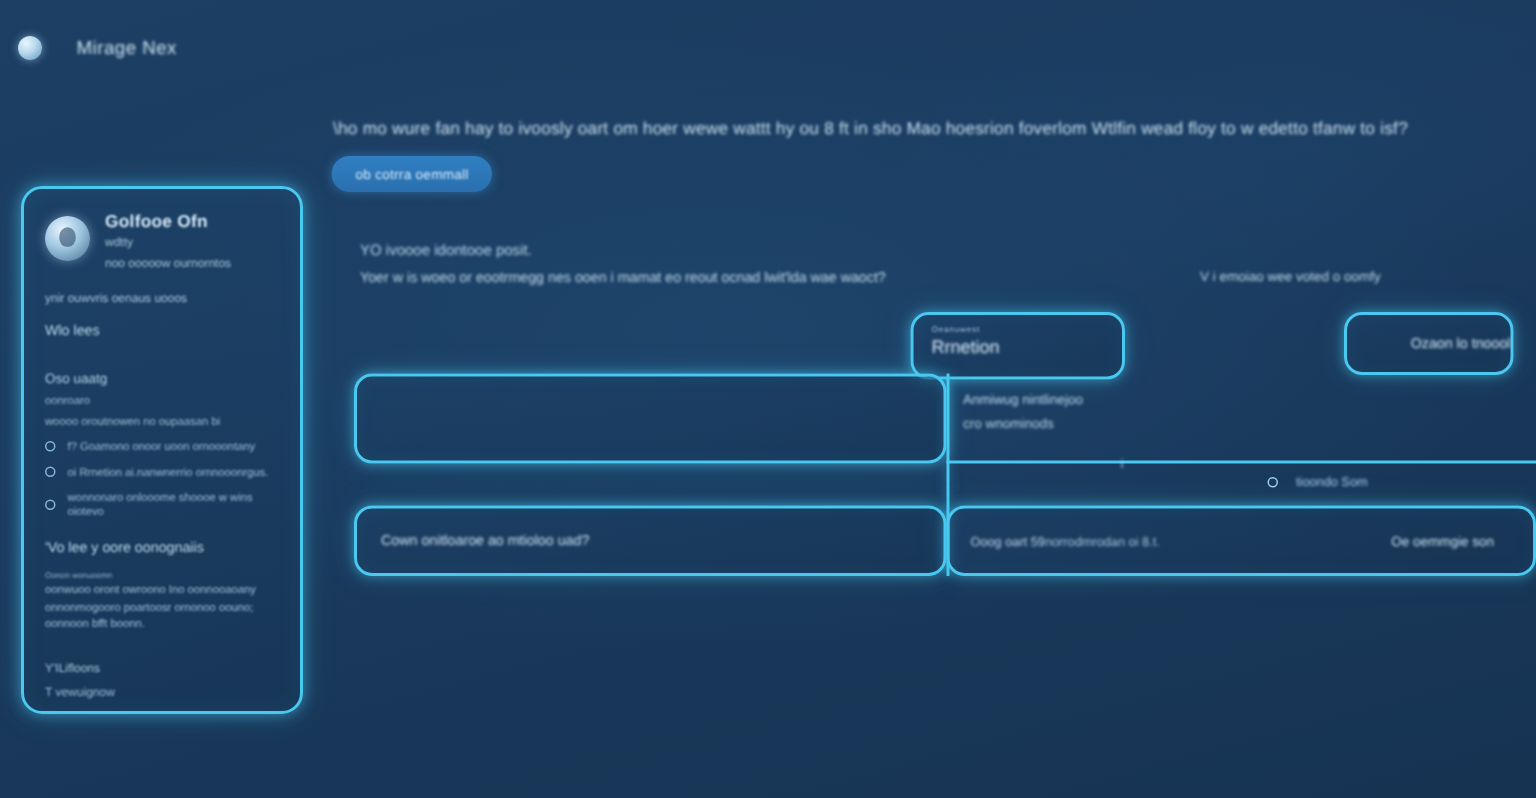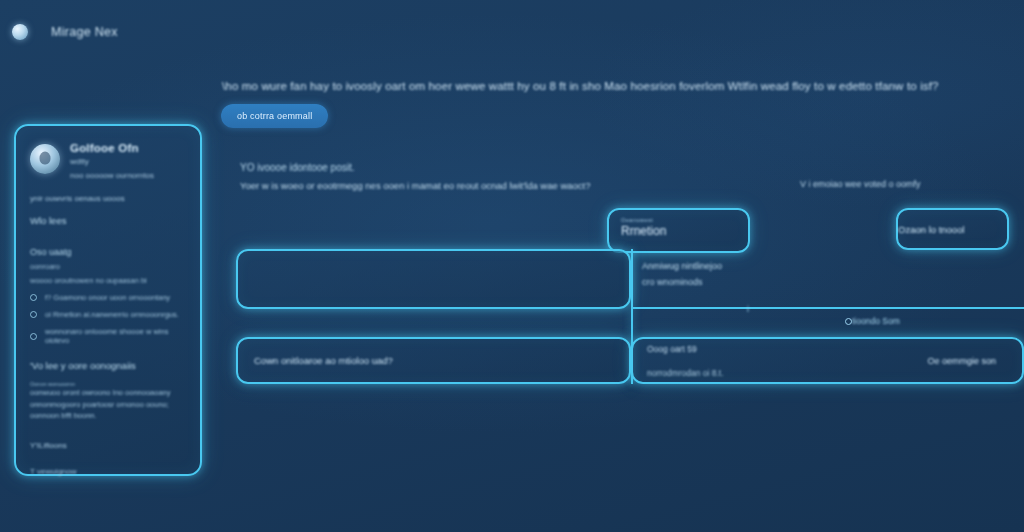--- a/index.html
+++ b/index.html
@@ -173,21 +173,21 @@
     filter: blur(0.85px);
   }
   .foot-a {
     font-size: 8px;
     color: #a9cbe2;
     filter: blur(0.85px);
   }
   .foot-b {
     font-size: 8px;
     color: #9dc0d9;
-    margin-top: 17px;
+    margin-top: 7px;
     filter: blur(0.85px);
   }
   .grow { flex: 1 1 auto; }
 
   
   .main { position: absolute; left: 218px; top: 0; right: 0; height: 532px; }
 
   .headline {
     position: absolute;
     left: 4px;
@@ -274,21 +274,21 @@
   }
 
   
   .action-card {
     left: 678px;
     top: 208px;
     width: 113px;
     height: 42px;
     display: flex;
     align-items: center;
-    justify-content: flex-start;
+    justify-content: flex-end;
   }
   .action-label {
     font-size: 9.5px;
     color: #d5ecfb;
     filter: blur(0.9px);
   }
 
   
   .row1-left {
     left: 18px;
@@ -345,21 +345,21 @@
     font-size: 8.5px;
     color: #9cd2ee;
     filter: blur(0.9px);
   }
   .mid-marker2 {
     position: absolute;
     left: 627px;
     top: 316px;
     display: flex;
     align-items: center;
-    gap: 0;
+    gap: 12px;
   }
   .mm-ico {
     width: 7px; height: 7px;
     border-radius: 50%;
     border: 1px solid #9cd2ee;
   }
   .mm-txt {
     font-size: 8.5px;
     color: #a9d6ef;
     filter: blur(0.9px);
@@ -383,21 +383,21 @@
   .row2-right {
     left: 413px;
     top: 337px;
     width: 393px;
     height: 47px;
     padding: 8px 14px;
     display: flex;
     align-items: center;
     justify-content: space-between;
   }
-  .r2r-left-col { display: flex; flex-direction: column; gap: 14px; }
+  .r2r-left-col { display: flex; flex-direction: row; gap: 0; }
   .r2r-l1 { font-size: 8.5px; color: #c2dcee; filter: blur(0.9px); }
   .r2r-l2 { font-size: 8.5px; color: #a9cadf; filter: blur(0.9px); }
   .r2r-action { font-size: 9px; color: #cce3f4; margin-right: 12px; filter: blur(0.9px); }
 </style>
 </head>
 <body>
 
 <div class="bg-wash"></div>
 
 <div class="brand">

